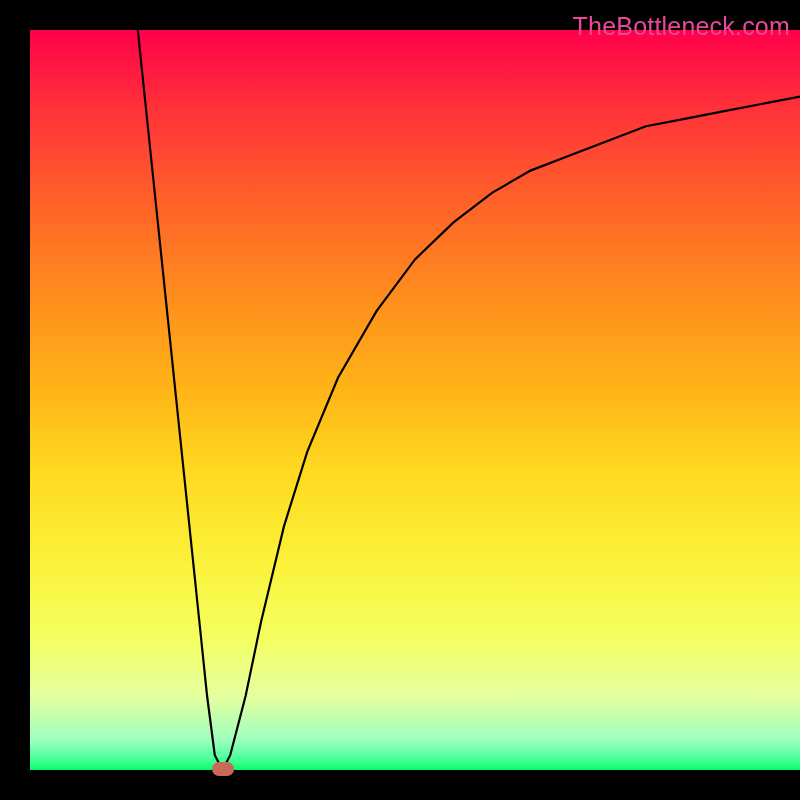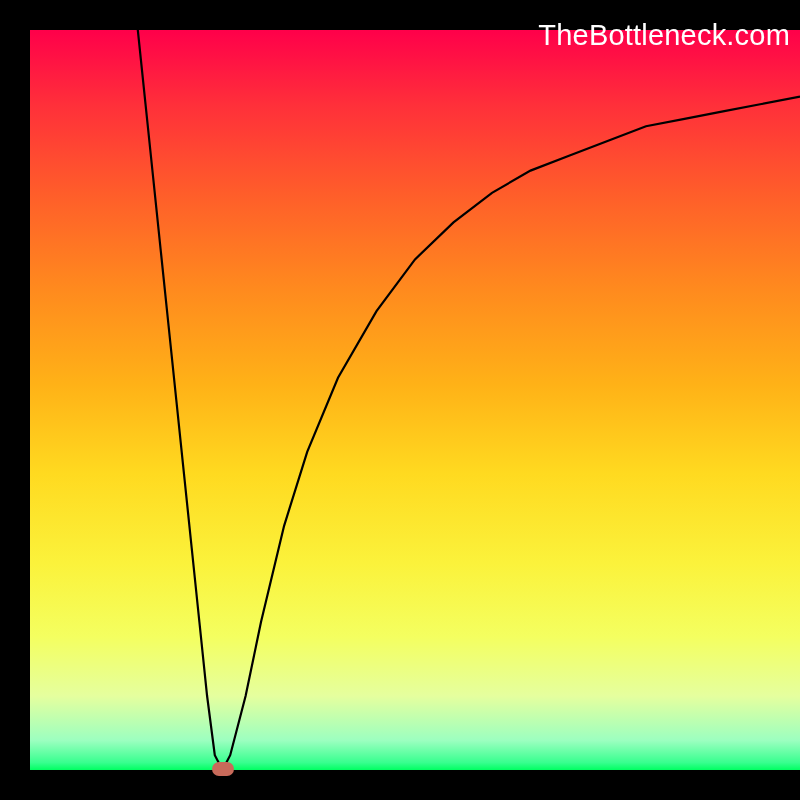--- a/index.html
+++ b/index.html
@@ -12,24 +12,24 @@
     font-family: Arial, Helvetica, sans-serif;
   }
   .frame {
     position: relative;
     width: 800px;
     height: 800px;
     background: #000;
   }
   .watermark {
     position: absolute;
-    top: 19px;
+    top: 12px;
     right: 10px;
-    color: #ffffff;
-    font-size: 29px;
+    color: #ec4899;
+    font-size: 25px;
     font-weight: 500;
     letter-spacing: 0.2px;
     z-index: 10;
   }
   .plot-area {
     position: absolute;
     left: 30px;
     top: 30px;
     width: 770px;
     height: 740px;

